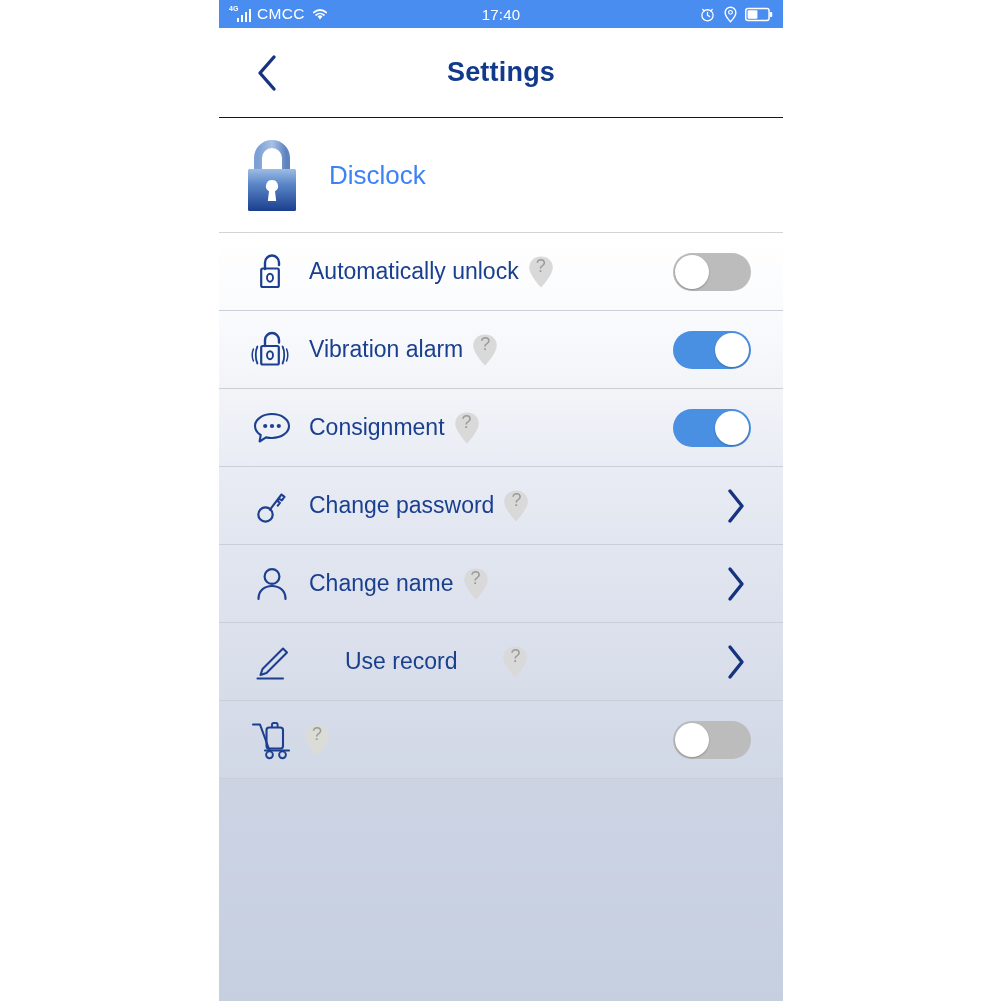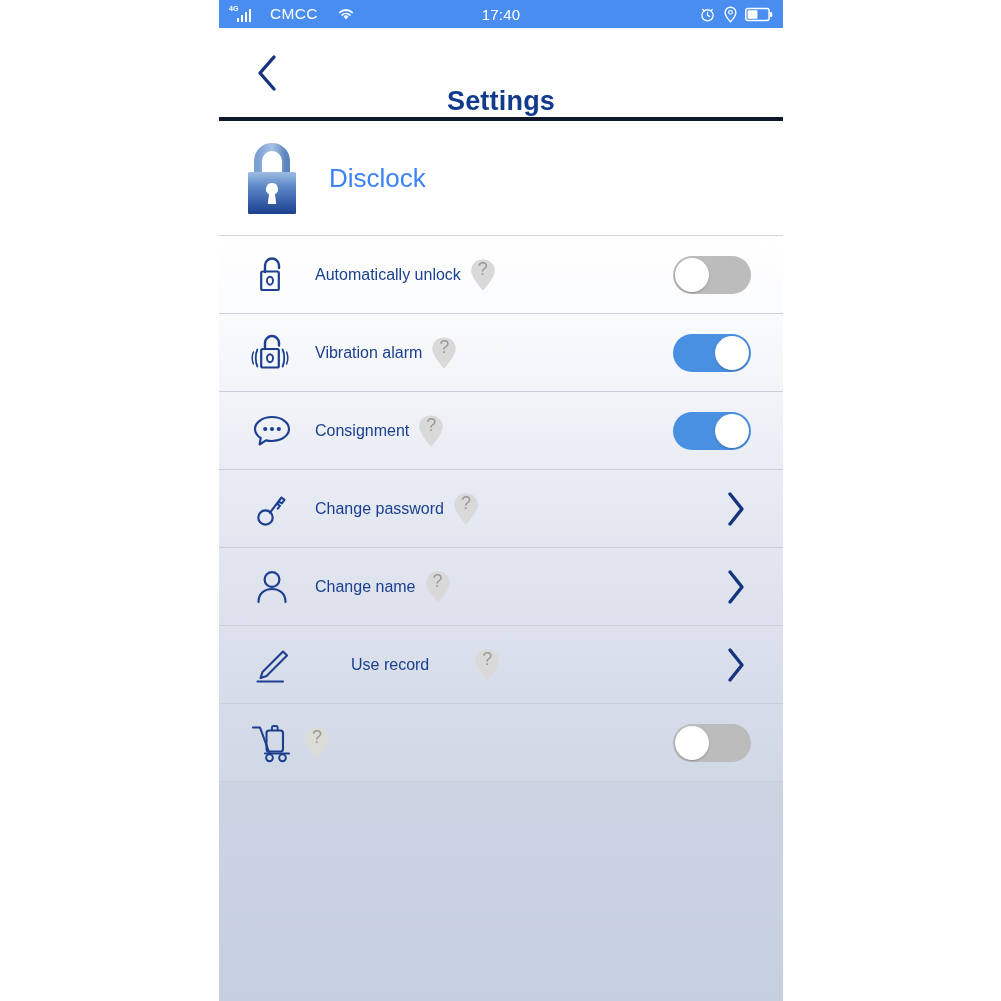--- a/index.html
+++ b/index.html
@@ -38,21 +38,21 @@
     display: flex;
     align-items: center;
     color: #ffffff;
     font-size: 15px;
     box-sizing: border-box;
     padding: 0 10px;
   }
   .sb-left {
     display: flex;
     align-items: center;
-    gap: 19px;
+    gap: 6px;
     flex: 0 0 auto;
   }
   .sb-center {
     position: absolute;
     left: 0; right: 0;
     text-align: center;
     font-size: 15px;
     letter-spacing: .2px;
     pointer-events: none;
   }
@@ -87,23 +87,23 @@
   .signal .g4 {
     position: absolute; left: 0; top: -1px;
     font-size: 7px; font-weight: bold; line-height: 7px;
   }
 
   
   #nav-header {
     position: relative;
     height: 89px;
     background: #ffffff;
-    border-bottom: 4px solid #0f172a;
-    display: flex;
-    align-items: flex-end;
+    border-bottom: 1px solid #0f172a;
+    display: flex;
+    align-items: center;
   }
   #back-button {
     position: absolute;
     left: 26px;
     top: 50%;
     transform: translateY(-50%);
     width: 44px; height: 44px;
     display: flex; align-items: center; justify-content: center;
     cursor: pointer;
   }
@@ -143,23 +143,23 @@
     border-bottom: 1px solid #c9ced8;
   }
   .row .icon-slot {
     width: 46px;
     flex: 0 0 46px;
     display: flex;
     align-items: center;
     justify-content: center;
   }
   .row .row-label {
-    font-size: 16px;
+    font-size: 23px;
     color: #1a3f8f;
-    margin-left: 20px;
+    margin-left: 14px;
     white-space: nowrap;
   }
   .help-badge {
     position: relative;
     width: 28px; height: 34px;
     margin-left: 8px;
     flex: 0 0 28px;
     display: inline-block;
     cursor: pointer;
   }

